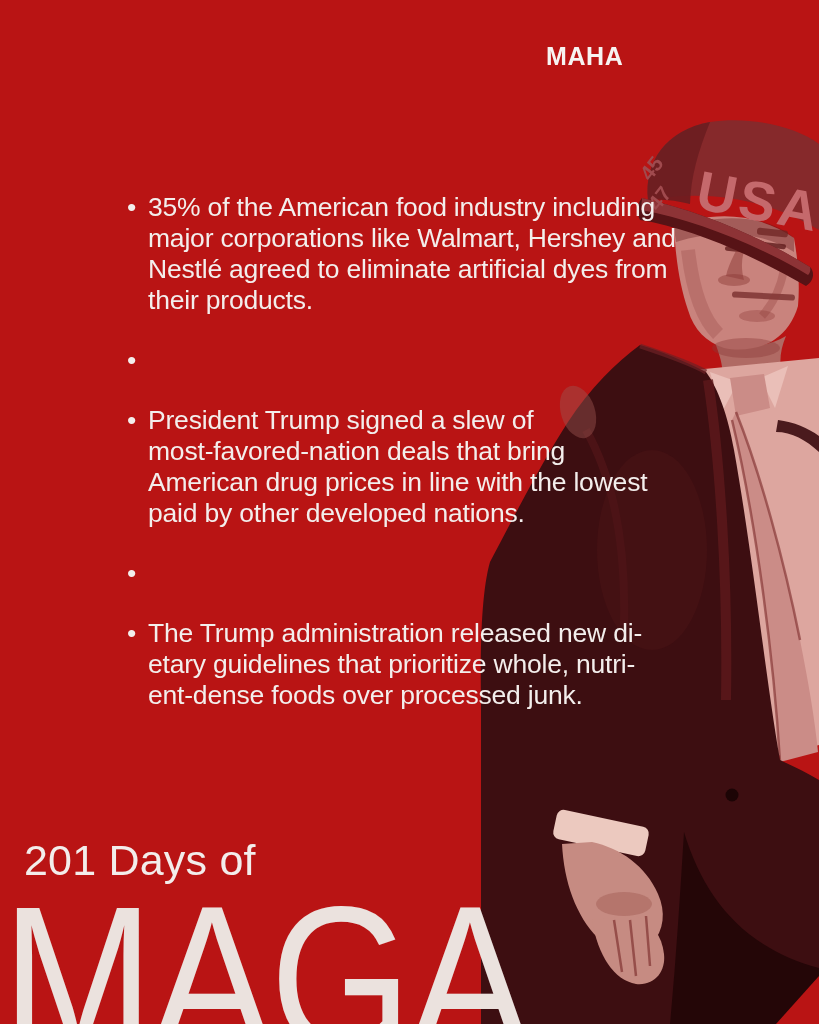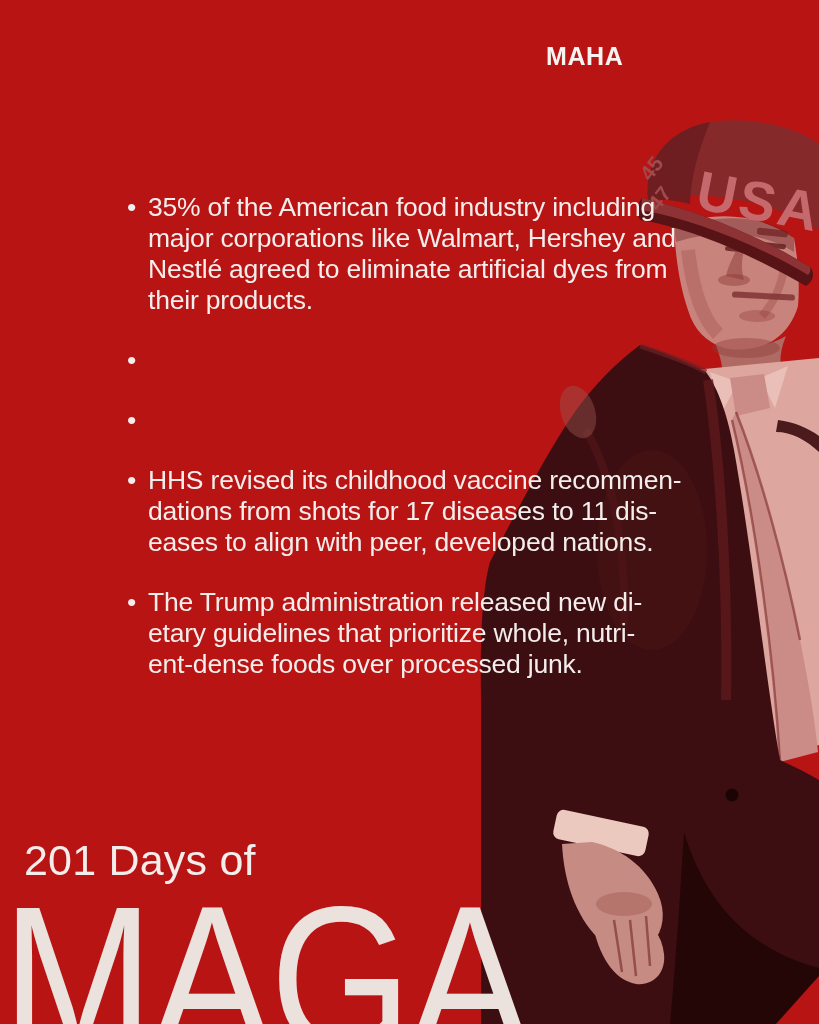--- a/index.html
+++ b/index.html
@@ -100,26 +100,27 @@
       <span class="bullet-text">35% of the American food industry including
 major corporations like Walmart, Hershey and
 Nestlé agreed to eliminate artificial dyes from
 their products.</span>
     </div>
     <div class="bullet">
       <span class="bullet-marker">•</span>
     </div>
     <div class="bullet">
       <span class="bullet-marker">•</span>
+      <span class="bullet-text">President Trump signed a slew of
+most-favored-nation deals that bring
+American drug prices in line with the lowest
+paid by other developed nations.</span>
     </div>
     <div class="bullet">
       <span class="bullet-marker">•</span>
-      <span class="bullet-text">HHS revised its childhood vaccine recommen-
-dations from shots for 17 diseases to 11 dis-
-eases to align with peer, developed nations.</span>
     </div>
     <div class="bullet">
       <span class="bullet-marker">•</span>
       <span class="bullet-text">The Trump administration released new di-
 etary guidelines that prioritize whole, nutri-
 ent-dense foods over processed junk.</span>
     </div>
   </div>
 
   <div class="footer">

